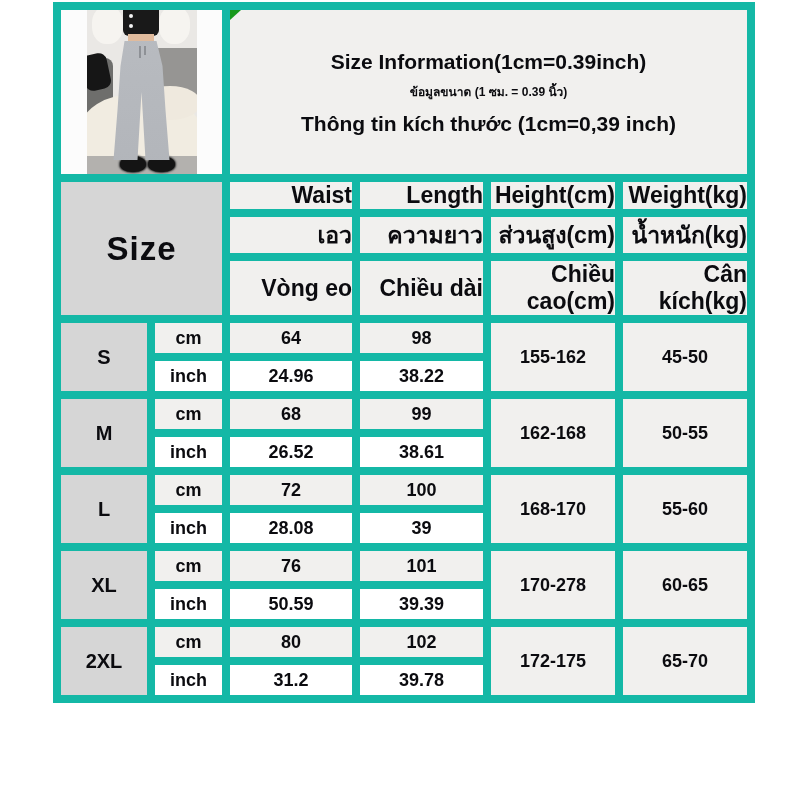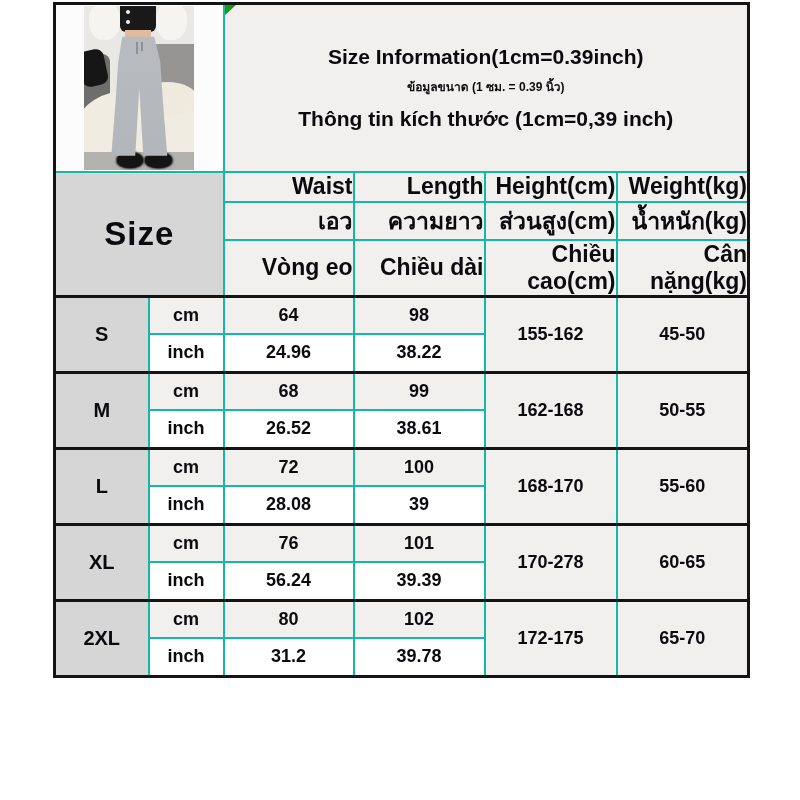--- a/index.html
+++ b/index.html
@@ -3,21 +3,21 @@
 <meta charset="utf-8">
 <style>
   * { margin:0; padding:0; box-sizing:border-box; }
   html,body { width:800px; height:800px; background:#ffffff;
     font-family:"Liberation Sans","DejaVu Sans",sans-serif; }
   .canvas { position:relative; width:800px; height:800px; background:#fff; overflow:hidden; }
   .sheet { position:absolute; left:53px; top:2px; width:694px; }
 
   table.size-table { width:100%; border-collapse:collapse; table-layout:fixed;
     border:3px solid #141414; }
-  td { border:2px solid #14b8a6; text-align:center; vertical-align:middle;
+  td { border:8px solid #14b8a6; text-align:center; vertical-align:middle;
     color:#0b0b0f; font-weight:bold; padding:0; overflow:hidden; }
   tr.sep td { border-top:3px solid #141414; }
 
   .r-top  { height:168px; }
   .r-head { height:30px; }
   .r-body { height:38px; }
 
   .bg-gray   { background:#f1f0ee; }
   .bg-dark   { background:#d6d6d6; }
   .bg-white  { background:#ffffff; }
@@ -134,21 +134,21 @@
       <tr class="r-head">
         <td class="hdr bg-gray">เอว</td>
         <td class="hdr bg-gray">ความยาว</td>
         <td class="hdr bg-gray">ส่วนสูง(cm)</td>
         <td class="hdr bg-gray">น้ำหนัก(kg)</td>
       </tr>
       <tr class="r-head">
         <td class="hdr bg-gray">Vòng eo</td>
         <td class="hdr bg-gray">Chiều dài</td>
         <td class="hdr bg-gray">Chiều cao(cm)</td>
-        <td class="hdr bg-gray">Cân nặng(kg)</td>
+        <td class="hdr bg-gray">Cân kích(kg)</td>
       </tr>
 
       <tr class="r-body sep">
         <td class="c-sizelabel bg-dark" rowspan="2">S</td>
         <td class="c-unit bg-gray">cm</td>
         <td class="c-val bg-gray">64</td>
         <td class="c-val bg-gray">98</td>
         <td class="c-val bg-gray" rowspan="2">155-162</td>
         <td class="c-val bg-gray" rowspan="2">45-50</td>
       </tr>
@@ -189,21 +189,21 @@
       <tr class="r-body sep">
         <td class="c-sizelabel bg-dark" rowspan="2">XL</td>
         <td class="c-unit bg-gray">cm</td>
         <td class="c-val bg-gray">76</td>
         <td class="c-val bg-gray">101</td>
         <td class="c-val bg-gray" rowspan="2">170-278</td>
         <td class="c-val bg-gray" rowspan="2">60-65</td>
       </tr>
       <tr class="r-body">
         <td class="c-unit bg-white">inch</td>
-        <td class="c-val bg-white">56.24</td>
+        <td class="c-val bg-white">50.59</td>
         <td class="c-val bg-white">39.39</td>
       </tr>
 
       <tr class="r-body sep">
         <td class="c-sizelabel bg-dark" rowspan="2">2XL</td>
         <td class="c-unit bg-gray">cm</td>
         <td class="c-val bg-gray">80</td>
         <td class="c-val bg-gray">102</td>
         <td class="c-val bg-gray" rowspan="2">172-175</td>
         <td class="c-val bg-gray" rowspan="2">65-70</td>

